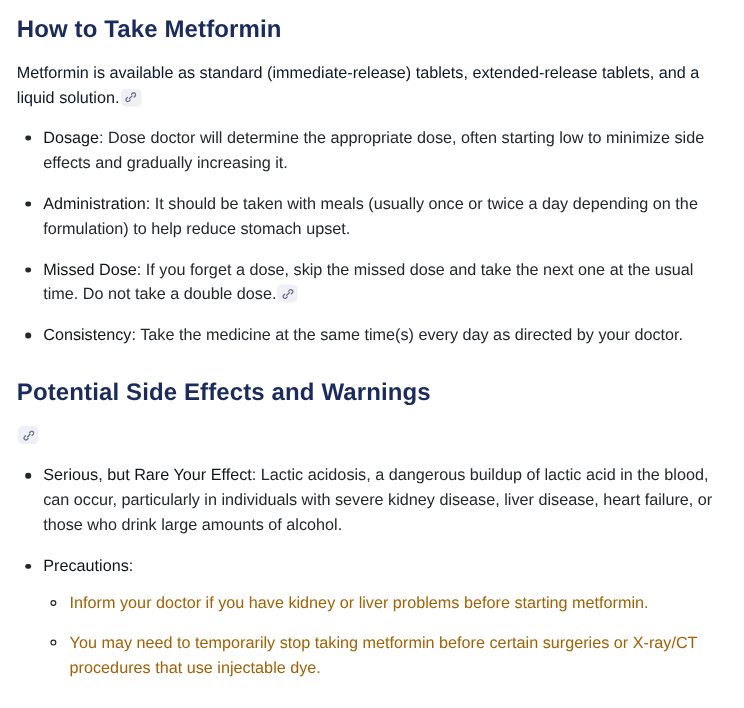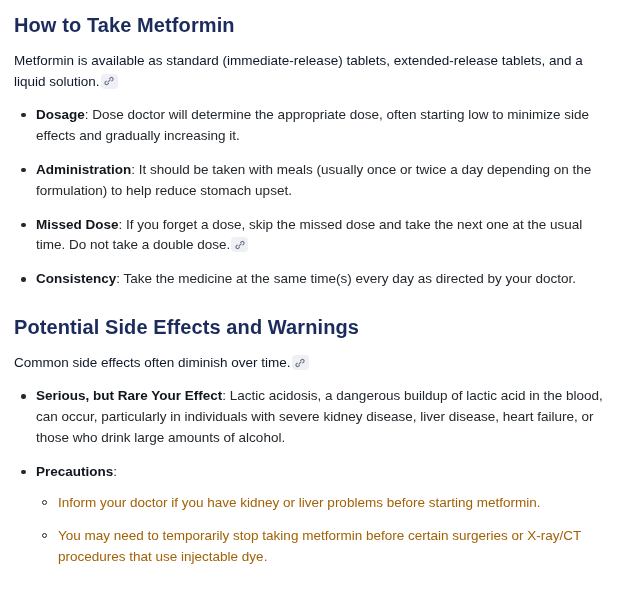--- a/index.html
+++ b/index.html
@@ -73,21 +73,21 @@
     left: 6px;
     top: 7px;
     width: 5px;
     height: 5px;
     border-radius: 50%;
     border: 1.3px solid #23282d;
     box-sizing: border-box;
     background: transparent;
   }
   .term {
-    font-weight: bold;
+    font-weight: normal;
     color: #11161c;
   }
   .cite-chip {
     display: inline-block;
     vertical-align: middle;
     width: 17px;
     height: 15px;
     border-radius: 4px;
     background: #eef0f6;
     position: relative;
@@ -123,21 +123,21 @@
               <path d="M3.9 6.1 L6.1 3.9"></path>
               <path d="M5.6 2.6 L6.6 1.6 a1.6 1.6 0 0 1 2.2 2.2 L7.8 4.8"></path>
               <path d="M4.4 7.4 L3.4 8.4 a1.6 1.6 0 0 1 -2.2 -2.2 L2.2 5.2"></path>
             </g>
           </svg></span></li>
     <li><span class="term">Consistency</span><span>: Take the medicine at the same time(s) every day as directed by your doctor.</span></li>
   </ul>
 
   <h2 class="section-heading second">Potential Side Effects and Warnings</h2>
 
-  <p class="intro"><span>Common side effects often diminish over time.</span><span class="cite-chip"><svg width="10" height="10" viewBox="0 0 10 10">
+  <p class="intro"><span class="cite-chip"><svg width="10" height="10" viewBox="0 0 10 10">
           <g stroke="#6b7280" stroke-width="1.1" fill="none" stroke-linecap="round">
             <path d="M3.9 6.1 L6.1 3.9"></path>
             <path d="M5.6 2.6 L6.6 1.6 a1.6 1.6 0 0 1 2.2 2.2 L7.8 4.8"></path>
             <path d="M4.4 7.4 L3.4 8.4 a1.6 1.6 0 0 1 -2.2 -2.2 L2.2 5.2"></path>
           </g>
         </svg></span></p>
 
   <ul class="bullets">
     <li><span class="term">Serious, but Rare Your Effect</span><span>: Lactic acidosis, a dangerous buildup of lactic acid in the blood, can occur, particularly in individuals with severe kidney disease, liver disease, heart failure, or those who drink large amounts of alcohol.</span></li>
     <li><span class="term">Precautions</span><span>:</span>

